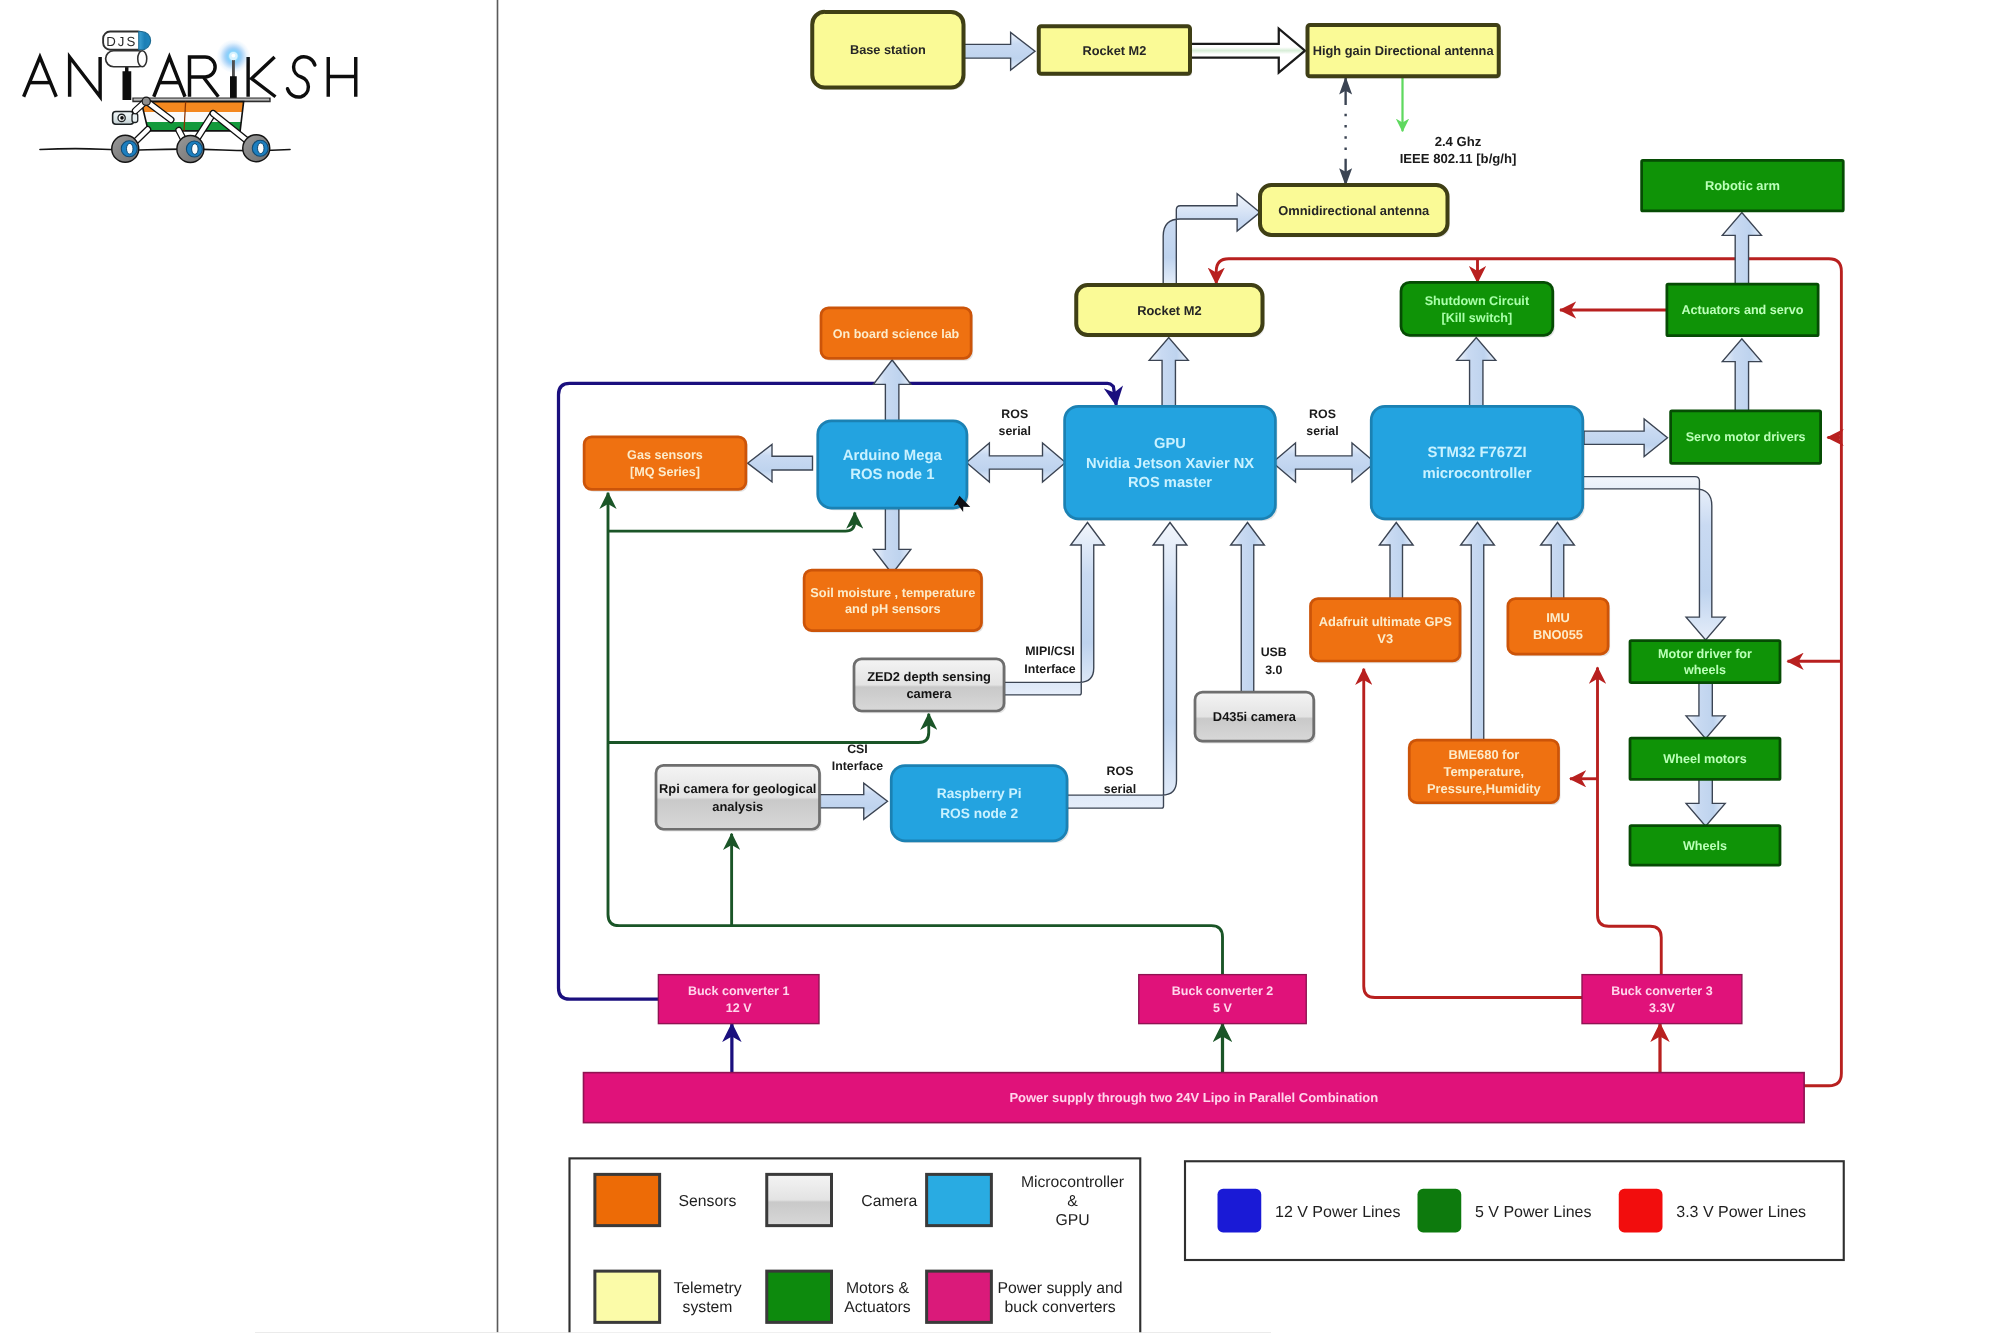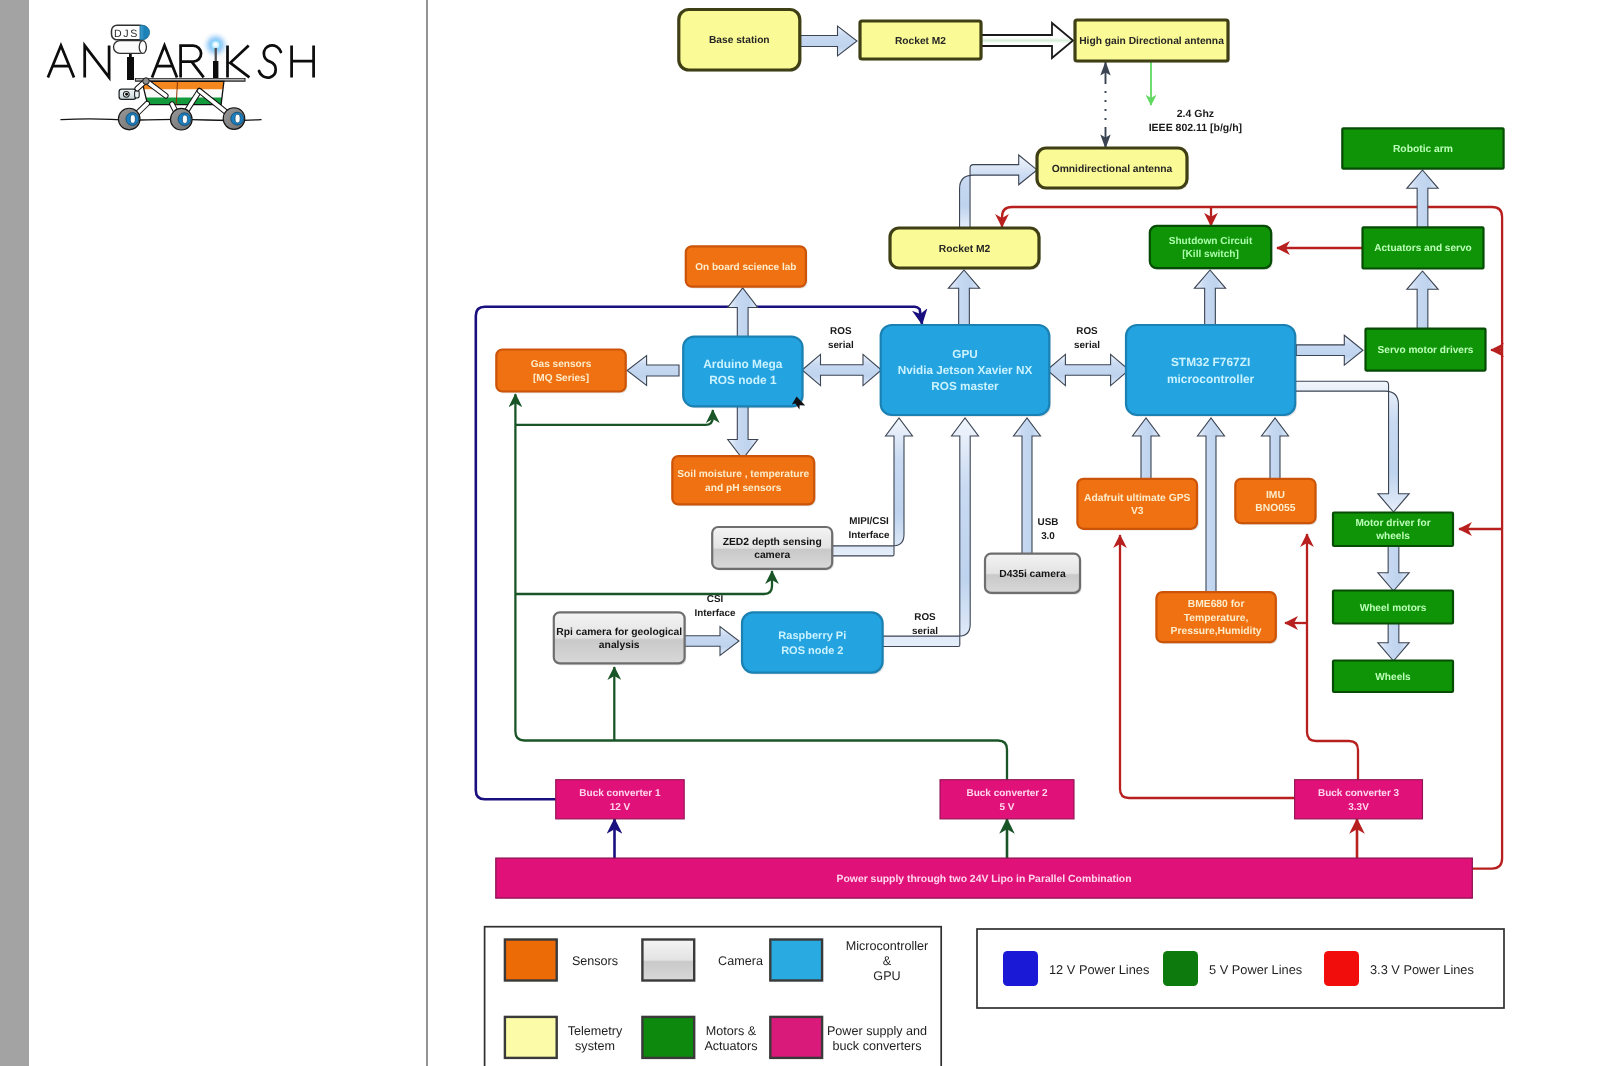--- a/index.html
+++ b/index.html
@@ -1,19 +1,19 @@
 <!DOCTYPE html>
 <html><head>
 <meta charset="utf-8">
 <title>Rover System Block Diagram</title>
 <style>
   html,body{margin:0;padding:0;background:#ffffff;}
   body{width:1600px;height:1066px;overflow:hidden;
        font-family:"Liberation Sans",sans-serif;text-rendering:geometricPrecision;}
-  #page{position:relative;width:1272px;height:1066px;background:#a3a3a3;padding-left:29px;}
+  #page{position:relative;width:1272px;height:1066px;background:#a3a3a3;}
   svg{display:block;}
   svg text{font-family:"Liberation Sans",sans-serif;paint-order:fill;}
   svg{shape-rendering:geometricPrecision;}
 </style>
 </head>
 <body>
 
 <div id="page">
 <svg id="sheet" width="1600" height="1066" viewBox="0 0 1600 1066" xmlns="http://www.w3.org/2000/svg">
 <defs>

